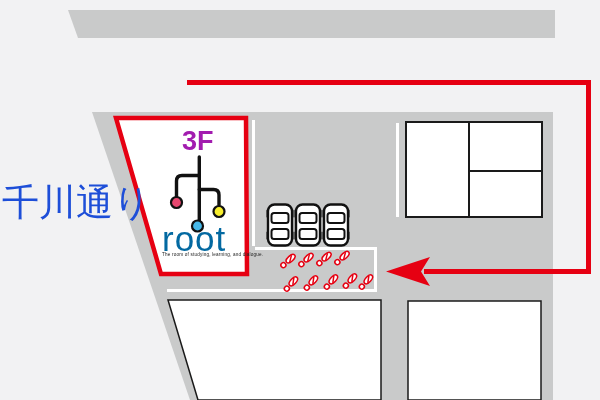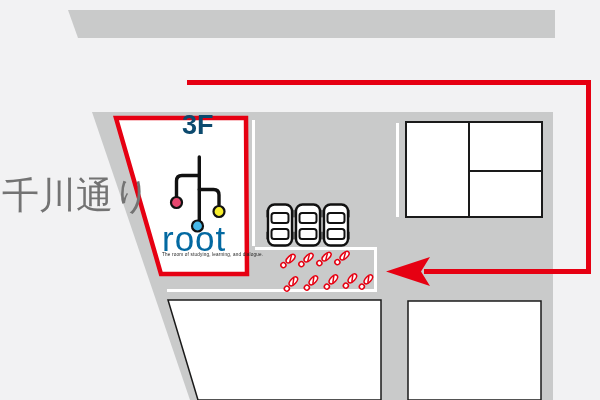--- a/index.html
+++ b/index.html
@@ -6,26 +6,26 @@
   .stage{
     position:relative;
     width:600px;height:400px;
     background:var(--bg,#f2f2f3);
     overflow:hidden;
     font-family:"Liberation Sans", sans-serif;
   }
   .stage svg{position:absolute;inset:0;}
   .label{position:absolute;color:#111;line-height:1;white-space:nowrap;}
   .street-label{
-    left:2px;top:177px;
-    font-size:37px;font-weight:500;letter-spacing:0px;color:#737373;
+    left:2px;top:184px;
+    font-size:37px;font-weight:500;letter-spacing:0px;color:#1d4ed8;
   }
   .floor-label{
-    left:182px;top:112px;
-    font-size:27px;font-weight:bold;color:#0c4a6e;
+    left:182px;top:128px;
+    font-size:27px;font-weight:bold;color:#a21caf;
   }
   .brand-label{
     left:162px;top:221px;
     font-size:35px;font-weight:400;color:#0369a1;letter-spacing:1px;
     font-family:"Liberation Sans", sans-serif;
   }
   .tagline-label{
     left:162px;top:253px;
     font-size:4.6px;color:#222;letter-spacing:0.2px;
   }

